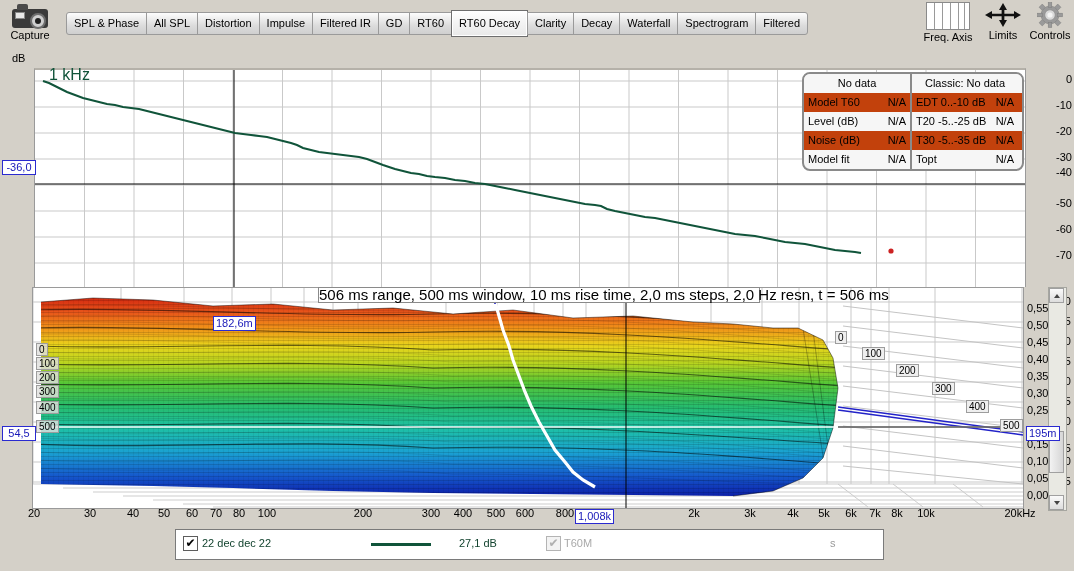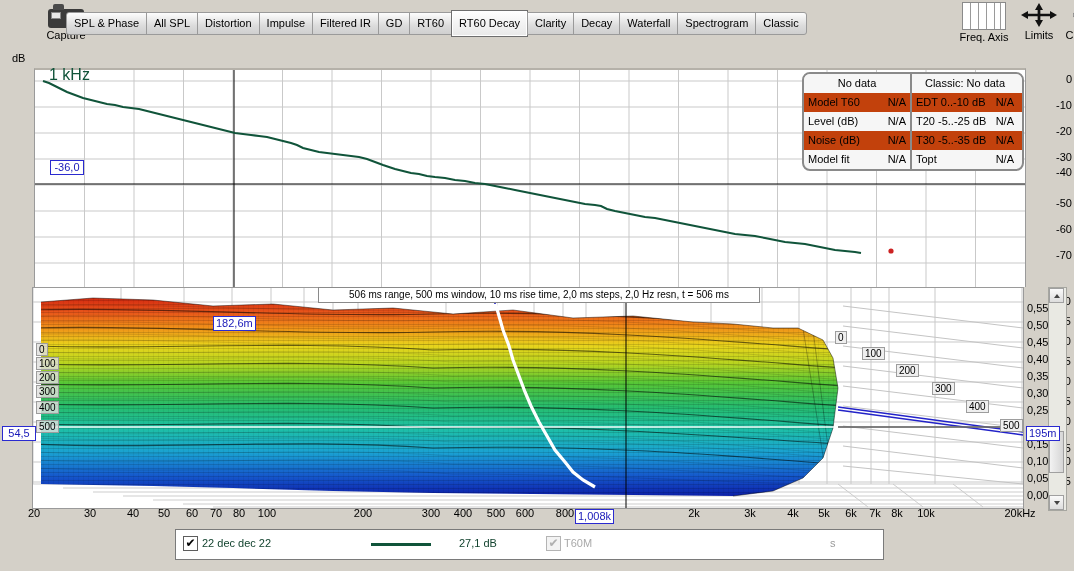--- a/index.html
+++ b/index.html
@@ -9,21 +9,21 @@
     background:#d4d0c8;
     font-family:"Liberation Sans", sans-serif;
     font-size:11px;color:#000;
     -webkit-font-smoothing:antialiased;
   }
   #app{position:relative;width:1074px;height:571px;}
 
   
   #toolbar{position:absolute;left:0;top:0;width:1074px;height:50px;background:#d4d0c8;}
 
-  .tool-btn{position:absolute;text-align:center;cursor:default;padding-left:36px;}
+  .tool-btn{position:absolute;text-align:center;cursor:default;}
   .tool-btn .ticon{display:block;margin:0 auto;}
   .tool-btn .tlabel{display:block;font-size:11px;color:#000;margin-top:1px;white-space:nowrap;}
 
   
   #capture-btn{left:0px;top:2px;width:60px;}
   .cam{width:40px;height:26px;margin-top:3px;position:relative;}
   .cam .body{position:absolute;left:2px;top:7px;width:36px;height:19px;background:#3a3a3a;border-radius:3px;}
   .cam .top{position:absolute;left:7px;top:2px;width:11px;height:6px;background:#4a4a4a;border-radius:2px 2px 0 0;}
   .cam .lens{position:absolute;left:20px;top:11px;width:12px;height:12px;border-radius:50%;background:#cfcfcf;border:2px solid #6e6e6e;}
   .cam .lens:after{content:"";position:absolute;left:3px;top:3px;width:6px;height:6px;border-radius:50%;background:#202020;}
@@ -91,21 +91,21 @@
   #rt-table .trow.alt{background:#c2410c;}
   #rt-table .c{padding:0 4px;box-sizing:border-box;white-space:nowrap;overflow:hidden;}
   #rt-table .left{width:108px;display:flex;justify-content:space-between;border-right:2px solid #8a8a8a;}
   #rt-table .right{width:106px;display:flex;justify-content:space-between;}
   #rt-table .hdr .left,#rt-table .hdr .right{justify-content:center;}
 
   
   #wf{position:absolute;left:0;top:287px;width:1074px;height:284px;background:#d4d0c8;}
   #wf-plot{position:absolute;left:32px;top:0px;width:990px;height:220px;background:#fff;border:1px solid #9a9a9a;overflow:hidden;}
   #wf-title{position:absolute;left:318px;top:287px;width:440px;height:14px;
-     background:#fff;border:1px solid #8a8a8a;font-size:10px;line-height:13px;text-align:center;z-index:8;white-space:nowrap;}
+     background:#fff;border:1px solid #8a8a8a;font-size:15px;line-height:13px;text-align:center;z-index:8;white-space:nowrap;}
 
   .wf-ytick{position:absolute;right:3px;font-size:11px;text-align:right;width:26px;transform:translateY(-50%);}
   .wf-rtick{position:absolute;left:1027px;font-size:11px;text-align:left;transform:translateY(-50%);}
   .wf-xtick{position:absolute;font-size:11px;transform:translateX(-50%);}
   #wf-xaxis{position:absolute;left:0;top:220px;width:1074px;height:20px;}
 
   .depthlab{position:absolute;background:#efefef;border:1px solid #9d9d9d;font-size:10px;
       line-height:11px;padding:0 2px;z-index:7;white-space:nowrap;color:#000;}
   .depthlab.left{background:rgba(225,225,222,0.82);}
 
@@ -160,21 +160,21 @@
       <div class="tab">Distortion</div>
       <div class="tab">Impulse</div>
       <div class="tab">Filtered IR</div>
       <div class="tab">GD</div>
       <div class="tab">RT60</div>
       <div class="tab selected">RT60 Decay</div>
       <div class="tab">Clarity</div>
       <div class="tab">Decay</div>
       <div class="tab">Waterfall</div>
       <div class="tab">Spectrogram</div>
-      <div class="tab">Classic</div>
+      <div class="tab">Filtered</div>
     </div>
 
 
     <div class="tool-btn" id="freqaxis-btn">
       <span class="ticon fa-ico">
         <span style="left:7px"></span>
           <span style="left:15px"></span>
           <span style="left:23px"></span>
           <span style="left:31px"></span>
           <span style="left:37px"></span>
@@ -223,21 +223,21 @@
 
     <div class="ytick" style="top:29px">0</div>
     <div class="ytick" style="top:55px">-10</div>
     <div class="ytick" style="top:81px">-20</div>
     <div class="ytick" style="top:107px">-30</div>
     <div class="ytick" style="top:122px">-40</div>
     <div class="ytick" style="top:153px">-50</div>
     <div class="ytick" style="top:179px">-60</div>
     <div class="ytick" style="top:205px">-70</div>
 
-    <div class="curbox" id="ycur" style="left:2px;top:110px;width:28px;text-align:center;margin-left:48px;">-36,0</div>
+    <div class="curbox" id="ycur" style="left:2px;top:110px;width:28px;text-align:center;">-36,0</div>
 
     <div id="top-plot">
       <svg width="990" height="246" viewBox="0 0 990 246">
 
         <g stroke="#c9c9c9" stroke-width="1">
           <line x1="49.5" y1="0" x2="49.5" y2="246"></line>
             <line x1="99" y1="0" x2="99" y2="246"></line>
           <line x1="148.5" y1="0" x2="148.5" y2="246"></line>
             <line x1="198" y1="0" x2="198" y2="246"></line>
           <line x1="247.5" y1="0" x2="247.5" y2="246"></line>

